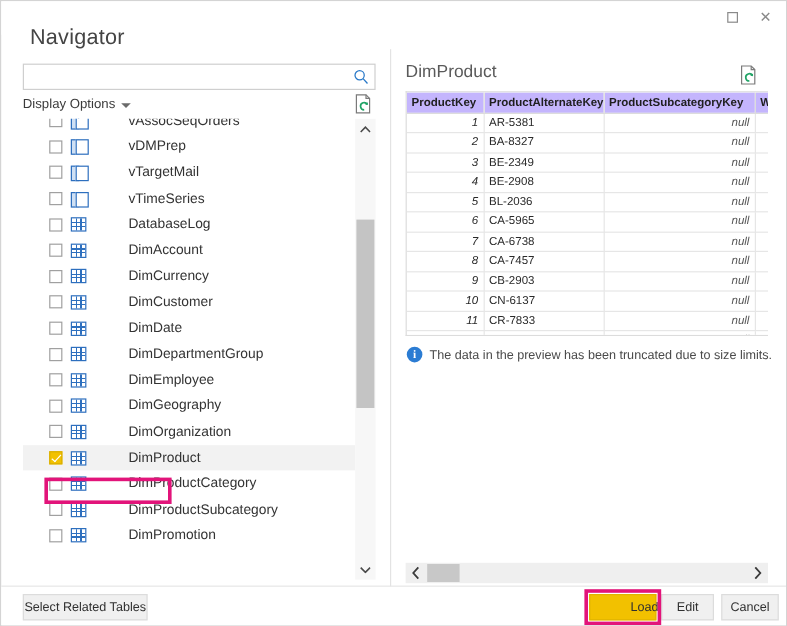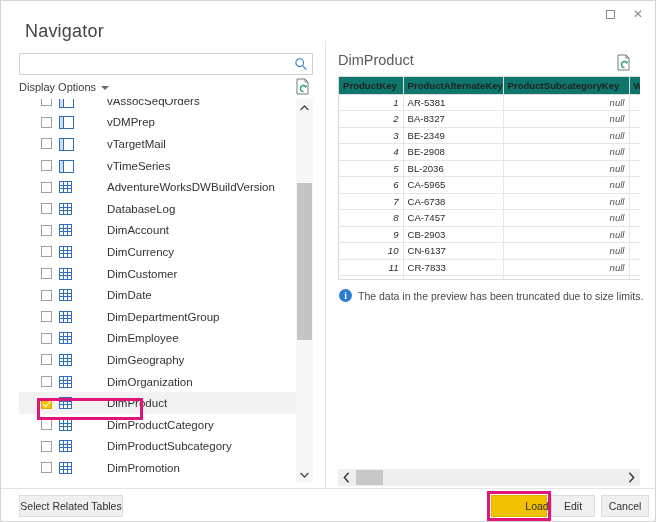--- a/index.html
+++ b/index.html
@@ -252,21 +252,21 @@
     background: #ffffff;
   }
   table.preview {
     border-collapse: collapse;
     table-layout: fixed;
     width: 360px;
     font-size: 9.6px;
     color: #2a2a2a;
   }
   table.preview th {
-    background: #0f766e;
+    background: #c4b5fd;
     border: 1px solid #dcdcdc;
     border-top: none; border-left: none;
     font-weight: bold;
     text-align: left;
     padding: 2px 4px;
     height: 17px;
     color: #1f1f1f;
     white-space: nowrap;
     overflow: hidden;
   }
@@ -426,25 +426,20 @@
           </div>
           <div class="tree-row">
             <span class="chk"></span>
             <span class="ic view"></span>
             <span class="tree-label">vTargetMail</span>
           </div>
           <div class="tree-row">
             <span class="chk"></span>
             <span class="ic view"></span>
             <span class="tree-label">vTimeSeries</span>
-          </div>
-          <div class="tree-row">
-            <span class="chk"></span>
-            <span class="ic table"></span>
-            <span class="tree-label">AdventureWorksDWBuildVersion</span>
           </div>
           <div class="tree-row">
             <span class="chk"></span>
             <span class="ic table"></span>
             <span class="tree-label">DatabaseLog</span>
           </div>
           <div class="tree-row">
             <span class="chk"></span>
             <span class="ic table"></span>
             <span class="tree-label">DimAccount</span>

